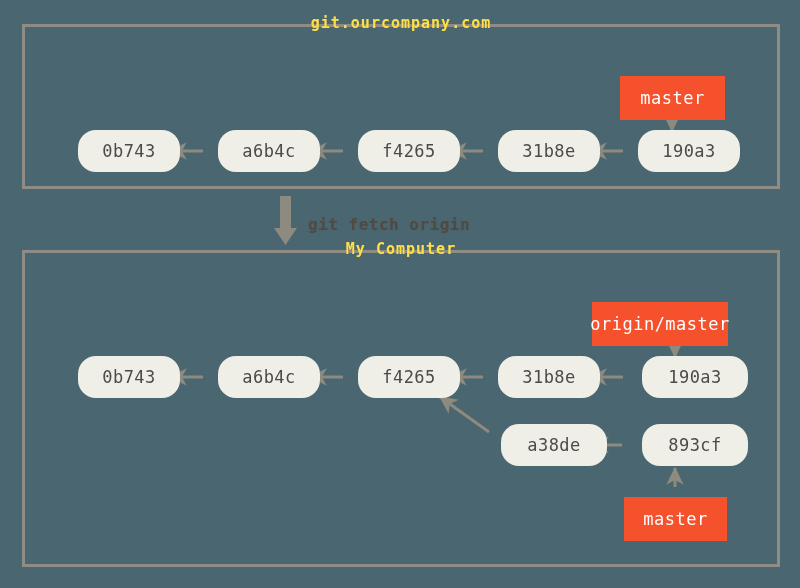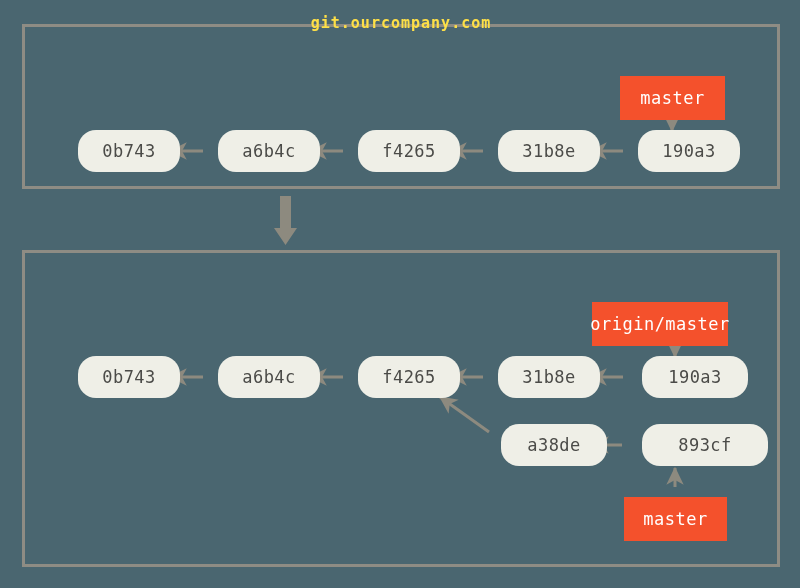--- a/index.html
+++ b/index.html
@@ -142,42 +142,44 @@
     <span>31b8e</span>
   </div>
   <div class="commit" style="left:618px; top:130px; width:102px; height:42px;">
     <span>190a3</span>
   </div>
 
   <div class="branch" style="left:620px; top:66px; width:105px; height:44px;">
     <span>master</span>
   </div>
 
+  <div class="cmd-label" style="left:308px; top:215px;">git fetch origin</div>
 
   <div class="panel" style="left:22px; top:250px; width:758px; height:317px;"></div>
+  <div class="panel-title" style="left:22px; top:250px; width:758px; transform:translateY(-10px);">My Computer</div>
 
   <div class="commit" style="left:58px; top:356px; width:102px; height:42px;">
     <span>0b743</span>
   </div>
   <div class="commit" style="left:198px; top:356px; width:102px; height:42px;">
     <span>a6b4c</span>
   </div>
   <div class="commit" style="left:338px; top:356px; width:102px; height:42px;">
     <span>f4265</span>
   </div>
   <div class="commit" style="left:478px; top:356px; width:102px; height:42px;">
     <span>31b8e</span>
   </div>
   <div class="commit" style="left:622px; top:356px; width:106px; height:42px;">
     <span>190a3</span>
   </div>
   <div class="commit" style="left:481px; top:424px; width:106px; height:42px;">
     <span>a38de</span>
   </div>
-  <div class="commit" style="left:622px; top:424px; width:126px; height:42px;">
+  <div class="commit" style="left:622px; top:424px; width:106px; height:42px;">
     <span>893cf</span>
   </div>
 
   <div class="branch" style="left:592px; top:292px; width:136px; height:44px;justify-content:center;">
     <span>origin/master</span>
   </div>
   <div class="branch" style="left:624px; top:487px; width:103px; height:44px;">
     <span>master</span>
   </div>
 

